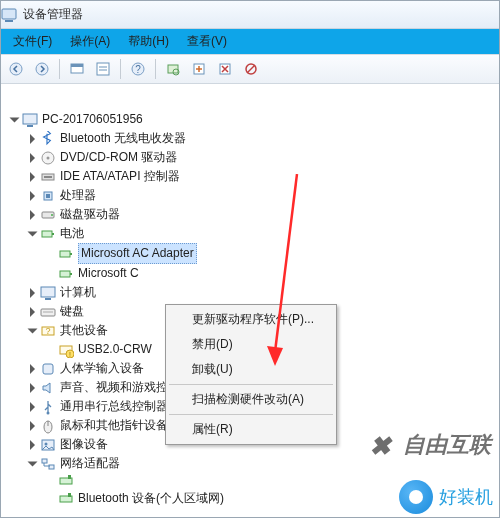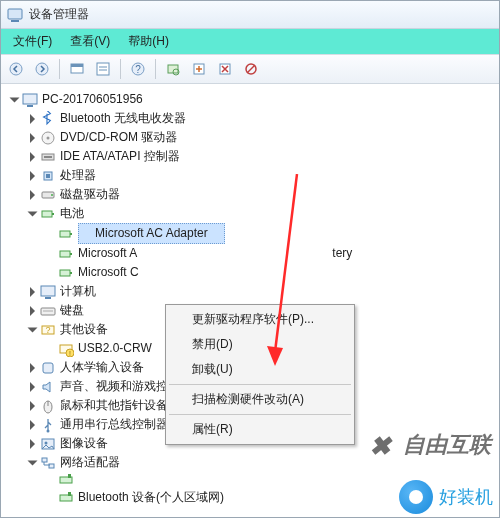--- a/index.html
+++ b/index.html
@@ -12,63 +12,63 @@
     height: 518px;
     overflow: hidden;
     position: relative;
   }
   .window { border: 1px solid #9aa7b3; width: 500px; height: 518px; background: #fff; }
   .titlebar {
     height: 28px;
     background: linear-gradient(#f7fbff,#e4edf7);
     border-bottom: 1px solid #c9d4df;
     display: flex; align-items: center;
-    padding: 0 6px;
+    padding: 0 0;
     gap: 6px;
   }
   .titlebar .appicon { width: 16px; height: 16px; }
   .titlebar .title { color: #2a2a2a; }
   .menubar {
     display: flex; gap: 2px;
     padding: 2px 4px;
     border-bottom: 1px solid #d6dde4;
-    background: #5eead4;
+    background: #0ea5e9;
   }
   .menubar .menuitem { padding: 2px 8px; color: #222; cursor: default; }
   .toolbar {
     display: flex; align-items: center;
     padding: 3px 4px;
     gap: 4px;
     background: linear-gradient(#fbfcff,#ecf1f7);
     border-bottom: 1px solid #cfd7df;
   }
   .toolbar .tbtn {
     width: 22px; height: 22px;
     display: flex; align-items: center; justify-content: center;
     border: 1px solid transparent;
     border-radius: 2px;
   }
   .toolbar .sep { width: 1px; height: 20px; background: #c5ccd4; margin: 0 2px; }
   .content { position: relative; height: calc(518px - 28px - 22px - 30px - 2px); overflow: hidden; }
   .tree { padding: 6px 4px; line-height: 19px; color: #222; }
   .node { display: flex; align-items: center; white-space: nowrap; }
-  .indent0 { padding-left: 4px; }
+  .indent0 { padding-left: 4px; margin-top: 20px; }
   .indent1 { padding-left: 22px; }
   .indent2 { padding-left: 40px; }
   .twisty { width: 11px; height: 11px; margin-right: 2px; display: inline-flex; align-items: center; justify-content: center; }
   .tri-open { width:0;height:0;border-left:5px solid #5b5b5b;border-top:5px solid transparent;border-bottom:5px solid transparent; transform: rotate(90deg); }
   .tri-closed { width:0;height:0;border-left:5px solid #5b5b5b;border-top:5px solid transparent;border-bottom:5px solid transparent; }
   .nicon { width: 16px; height: 16px; margin-right: 4px; display: inline-block; }
   .label { }
-  .selected { background: #cbe3ff; border: 1px dotted #6c9bd1; padding: 0 16px; }
+  .selected { background: #cbe3ff; border: 1px dotted #6c9bd1; padding: 0 2px; }
   
   .ctxmenu {
     position: absolute;
     left: 164px; top: 220px;
-    width: 190px;
+    width: 172px;
     background: #f4f4f4;
     border: 1px solid #9a9a9a;
     box-shadow: 2px 2px 3px rgba(0,0,0,0.25);
     padding: 2px;
     font-size: 12px;
   }
   .ctxmenu .mi { padding: 4px 12px 4px 24px; color: #222; }
   .ctxmenu .msep { height: 1px; background: #c8c8c8; margin: 2px 1px; }
   .ctxmenu .bold { font-weight: normal; }
   
@@ -115,22 +115,23 @@
       <svg width="16" height="16" viewBox="0 0 16 16">
         <rect x="1" y="2" width="14" height="10" rx="1" fill="#d6e6f7" stroke="#5b88b5"></rect>
         <rect x="4" y="13" width="8" height="2" fill="#5b88b5"></rect>
       </svg>
     </span>
     <span class="title">设备管理器</span>
   </div>
 
   <div class="menubar">
     <div class="menuitem">文件(F)</div>
+    <div class="menuitem">操作(A)</div>
+    <div class="menuitem">帮助(H)</div>
     <div class="menuitem">查看(V)</div>
-    <div class="menuitem">帮助(H)</div>
   </div>
 
   <div class="toolbar">
     <div class="tbtn">
         <svg width="14" height="14">
           <circle cx="7" cy="7" r="6" fill="#e6eef9" stroke="#7a9ec5"></circle>
           <path d="M8 4 L5 7 L8 10" stroke="#4771a0" fill="none" stroke-width="1.5"></path>
         </svg>
       </div>
     <div class="tbtn">
@@ -268,30 +269,20 @@
 
       <div class="node indent2">
           <span class="twisty"></span>
           <span class="nicon"><svg width="16" height="16">
               <rect x="2" y="5" width="10" height="6" fill="#d6f2d6" stroke="#4ba04b"></rect>
               <rect x="12" y="7" width="2" height="2" fill="#4ba04b"></rect>
             </svg></span>
           <span class="label selected">Microsoft AC Adapter</span>
         </div>
 
-      <div class="node indent2">
-          <span class="twisty"></span>
-          <span class="nicon"><svg width="16" height="16">
-              <rect x="2" y="5" width="10" height="6" fill="#d6f2d6" stroke="#4ba04b"></rect>
-              <rect x="12" y="7" width="2" height="2" fill="#4ba04b"></rect>
-            </svg></span>
-          <span class="label">Microsoft A</span>
-          <span style="width:195px;display:inline-block;"></span>
-          <span class="label">tery</span>
-        </div>
 
       <div class="node indent2">
           <span class="twisty"></span>
           <span class="nicon"><svg width="16" height="16">
               <rect x="2" y="5" width="10" height="6" fill="#d6f2d6" stroke="#4ba04b"></rect>
               <rect x="12" y="7" width="2" height="2" fill="#4ba04b"></rect>
             </svg></span>
           <span class="label">Microsoft C</span>
         </div>
 
@@ -357,35 +348,35 @@
               <path d="M3 6 h3 l4-3 v10 l-4-3 h-3 z" fill="#d6e6f7" stroke="#5b88b5"></path>
             </svg></span>
           <span class="label">声音、视频和游戏控制器</span>
         </div>
 
       <div class="node indent1">
           <span class="twisty">
             <span class="tri-closed"></span>
           </span>
           <span class="nicon"><svg width="16" height="16">
+              <path d="M8 2 v12 M8 5 l3 3 M8 8 l-3 3" stroke="#5b88b5" fill="none" stroke-width="1.3"></path>
+              <circle cx="8" cy="14" r="1.5" fill="#5b88b5"></circle>
+            </svg></span>
+          <span class="label">通用串行总线控制器</span>
+        </div>
+
+      <div class="node indent1">
+          <span class="twisty">
+            <span class="tri-closed"></span>
+          </span>
+          <span class="nicon"><svg width="16" height="16">
               <ellipse cx="8" cy="9" rx="4" ry="6" fill="#f0f0f0" stroke="#888"></ellipse>
               <line x1="8" y1="3" x2="8" y2="8" stroke="#888"></line>
             </svg></span>
           <span class="label">鼠标和其他指针设备</span>
-        </div>
-
-      <div class="node indent1">
-          <span class="twisty">
-            <span class="tri-closed"></span>
-          </span>
-          <span class="nicon"><svg width="16" height="16">
-              <path d="M8 2 v12 M8 5 l3 3 M8 8 l-3 3" stroke="#5b88b5" fill="none" stroke-width="1.3"></path>
-              <circle cx="8" cy="14" r="1.5" fill="#5b88b5"></circle>
-            </svg></span>
-          <span class="label">通用串行总线控制器</span>
         </div>
 
       <div class="node indent1">
           <span class="twisty">
             <span class="tri-closed"></span>
           </span>
           <span class="nicon"><svg width="16" height="16">
               <rect x="2" y="3" width="12" height="10" fill="#e6eef9" stroke="#5b88b5"></rect>
               <circle cx="6" cy="7" r="1.5" fill="#5b88b5"></circle>
               <path d="M2 13 l4-4 3 3 3-2 2 3" fill="none" stroke="#5b88b5"></path>

